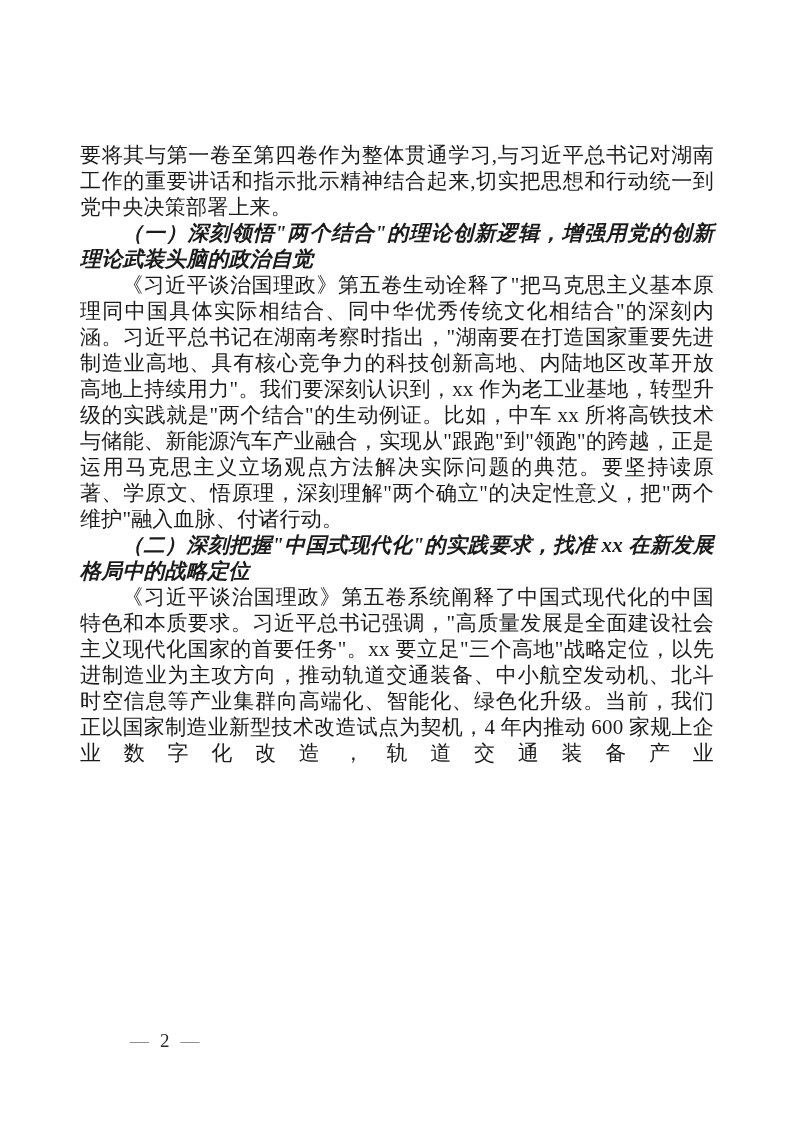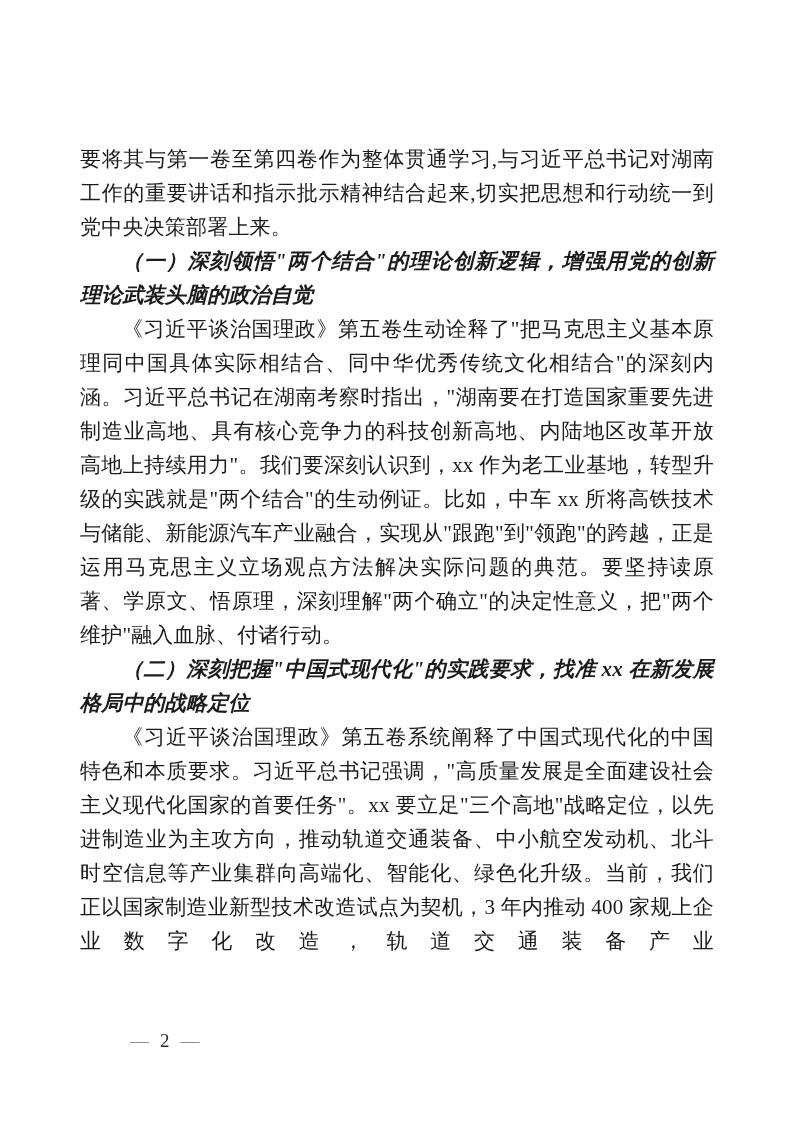--- a/index.html
+++ b/index.html
@@ -14,21 +14,21 @@
     background: #ffffff;
     overflow: hidden;
     font-family: "Liberation Serif", "DejaVu Serif", serif;
   }
   .text-block {
     position: absolute;
     left: 80px;
     top: 142px;
     width: 634px;
     font-size: 21px;
-    line-height: 34px;
+    line-height: 26px;
     text-align: justify;
     color: #1b1b1b;
     letter-spacing: 0.2px;
   }
   .para, .heading {
     margin: 0;
     padding: 0;
     font-size: 21px;
   }
   .para {
@@ -63,21 +63,21 @@
 </style>
 </head>
 <body>
 
 <div class="page">
   <main class="text-block">
     <p class="para">要将其与第一卷至第四卷作为整体贯通学习,与习近平总书记对湖南工作的重要讲话和指示批示精神结合起来,切实把思想和行动统一到党中央决策部署上来。</p>
     <h3 class="heading">（一）深刻领悟"两个结合"的理论创新逻辑，增强用党的创新理论武装头脑的政治自觉</h3>
     <p class="para indent">《习近平谈治国理政》第五卷生动诠释了"把马克思主义基本原理同中国具体实际相结合、同中华优秀传统文化相结合"的深刻内涵。习近平总书记在湖南考察时指出，"湖南要在打造国家重要先进制造业高地、具有核心竞争力的科技创新高地、内陆地区改革开放高地上持续用力"。我们要深刻认识到，xx 作为老工业基地，转型升级的实践就是"两个结合"的生动例证。比如，中车 xx 所将高铁技术与储能、新能源汽车产业融合，实现从"跟跑"到"领跑"的跨越，正是运用马克思主义立场观点方法解决实际问题的典范。要坚持读原著、学原文、悟原理，深刻理解"两个确立"的决定性意义，把"两个维护"融入血脉、付诸行动。</p>
     <h3 class="heading">（二）深刻把握"中国式现代化"的实践要求，找准 xx 在新发展格局中的战略定位</h3>
-    <p class="para indent fill-last">《习近平谈治国理政》第五卷系统阐释了中国式现代化的中国特色和本质要求。习近平总书记强调，"高质量发展是全面建设社会主义现代化国家的首要任务"。xx 要立足"三个高地"战略定位，以先进制造业为主攻方向，推动轨道交通装备、中小航空发动机、北斗时空信息等产业集群向高端化、智能化、绿色化升级。当前，我们正以国家制造业新型技术改造试点为契机，3 年内推动 400 家规上企业数字化改造，轨道交通装备产业</p>
+    <p class="para indent fill-last">《习近平谈治国理政》第五卷系统阐释了中国式现代化的中国特色和本质要求。习近平总书记强调，"高质量发展是全面建设社会主义现代化国家的首要任务"。xx 要立足"三个高地"战略定位，以先进制造业为主攻方向，推动轨道交通装备、中小航空发动机、北斗时空信息等产业集群向高端化、智能化、绿色化升级。当前，我们正以国家制造业新型技术改造试点为契机，4 年内推动 600 家规上企业数字化改造，轨道交通装备产业</p>
   </main>
 
   <footer class="page-footer">
     <span class="footer-dash">—</span>
     <span class="footer-num">2</span>
     <span class="footer-dash">—</span>
   </footer>
 </div>
 
 </body></html>

